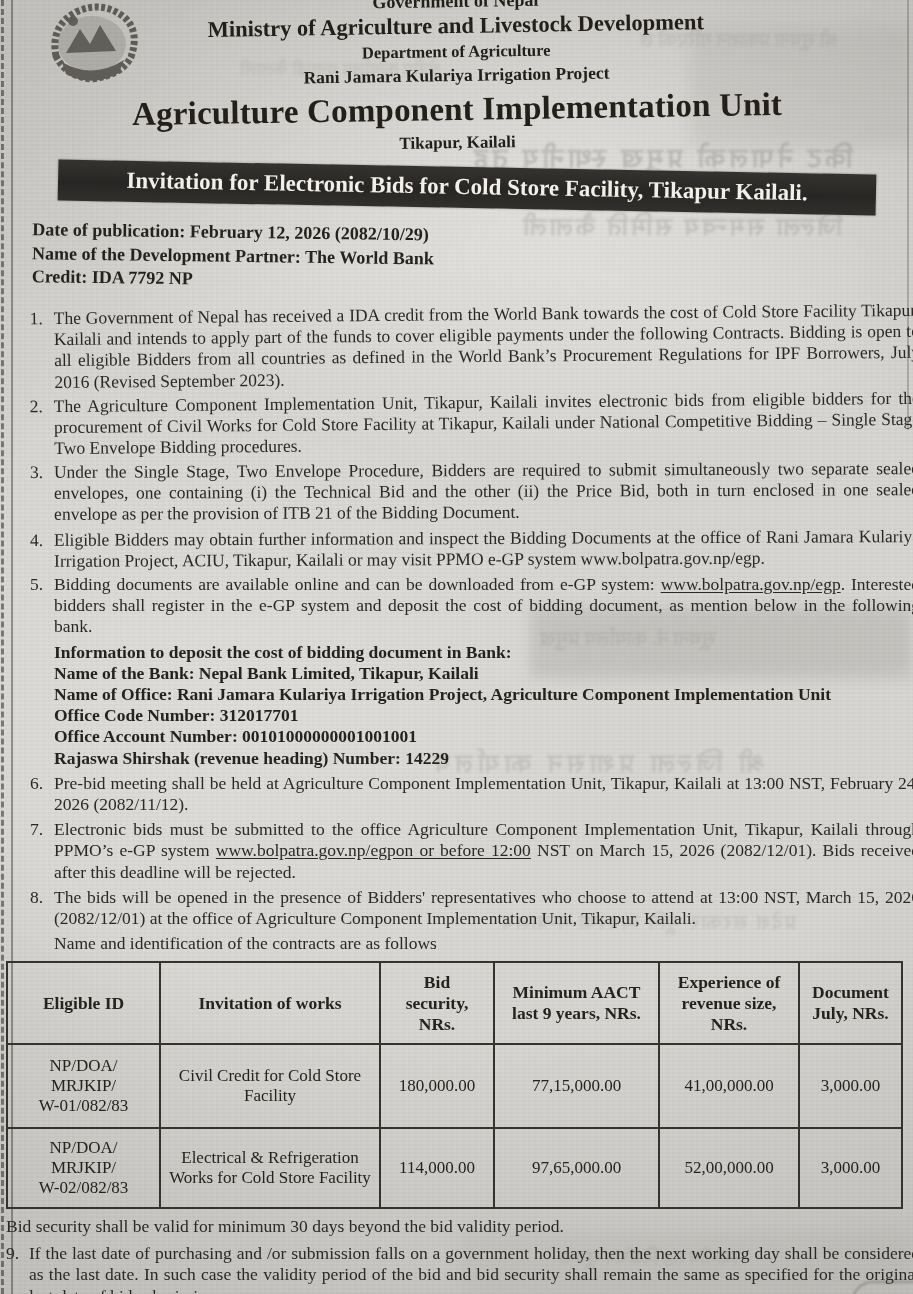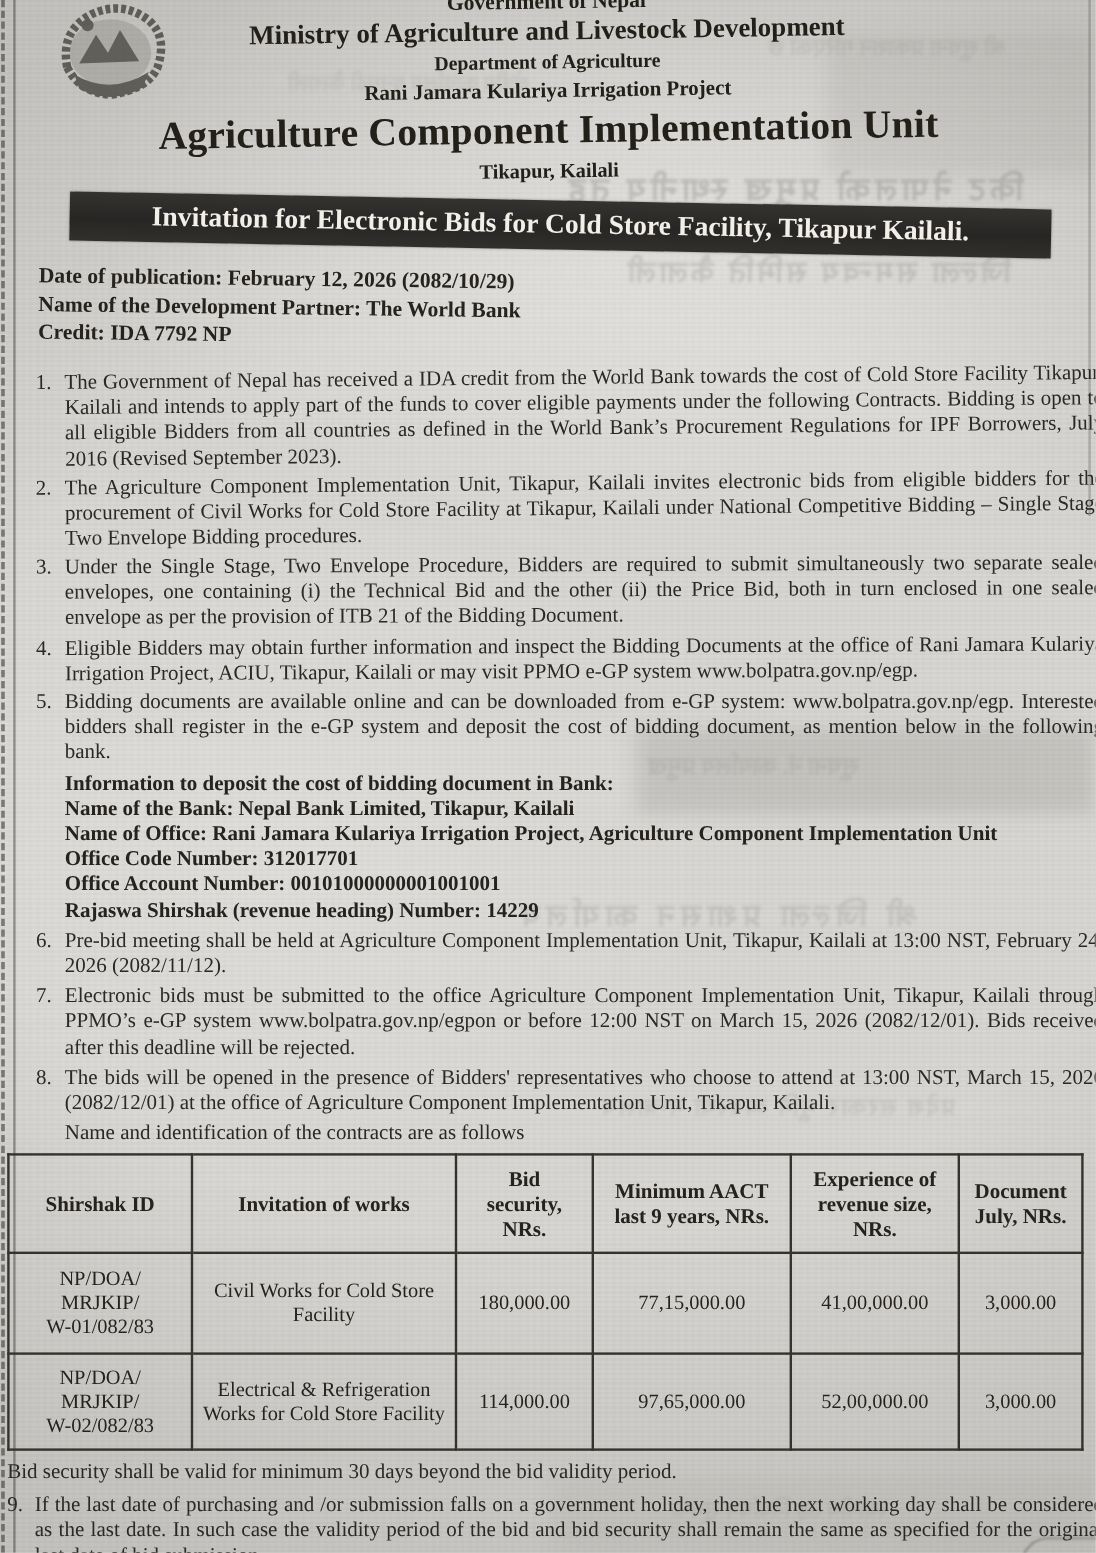--- a/index.html
+++ b/index.html
@@ -62,21 +62,21 @@
   
   .meta{margin-top:16px;padding-left:4px;font-weight:bold;font-size:18px;line-height:23.5px;
     transform:rotate(0.75deg);color:#26231e;}
 
   
   .list{margin-top:9px;font-size:17.5px;line-height:21.2px;}
   .itm{position:relative;padding-left:26px;text-align:justify;margin-bottom:4px;}
   .itm .num{position:absolute;left:2px;top:0;}
   .tilt-a{transform:rotate(-0.55deg);}
   .tilt-b{transform:rotate(-0.25deg);}
-  .lnk{text-underline-offset:2px;}
+  .lnk{text-decoration:underline;text-underline-offset:2px;}
 
   .bank{padding-left:26px;font-weight:bold;line-height:21.2px;margin:2px 0 4px 0;color:#26231e;}
 
   .contracts-intro{padding-left:26px;margin-top:2px;}
 
   
   table.ctable{border-collapse:collapse;table-layout:fixed;width:895px;margin:7px 0 0 -22px;
     font-size:17px;color:#26231e;}
   .ctable th,.ctable td{border:2px solid #35332e;text-align:center;vertical-align:middle;padding:4px 5px;}
   .ctable th{font-size:17.5px;font-weight:bold;white-space:pre-line;height:72px;}
@@ -192,38 +192,38 @@
     <colgroup>
       <col style="width:153px">
         <col style="width:220px">
         <col style="width:114px">
       <col style="width:165px">
         <col style="width:140px">
         <col style="width:103px">
     </colgroup>
     <tbody>
         <tr>
-      <th>Shirshak ID</th>
+      <th>Eligible ID</th>
       <th>Invitation of works</th>
       <th>Bid
 security,
 NRs.</th>
       <th>Minimum AACT
 last 9 years, NRs.</th>
       <th>Experience of
 revenue size,
 NRs.</th>
       <th>Document
 July, NRs.</th>
     </tr>
     <tr class="row-1">
       <td class="cell-id">NP/DOA/
 MRJKIP/
 W-01/082/83</td>
-      <td>Civil Works for Cold Store Facility</td>
+      <td>Civil Credit for Cold Store Facility</td>
       <td>180,000.00</td>
       <td>77,15,000.00</td>
       <td>41,00,000.00</td>
       <td>3,000.00</td>
     </tr>
     <tr class="row-2">
       <td class="cell-id">NP/DOA/
 MRJKIP/
 W-02/082/83</td>
       <td>Electrical &amp; Refrigeration Works for Cold Store Facility</td>

